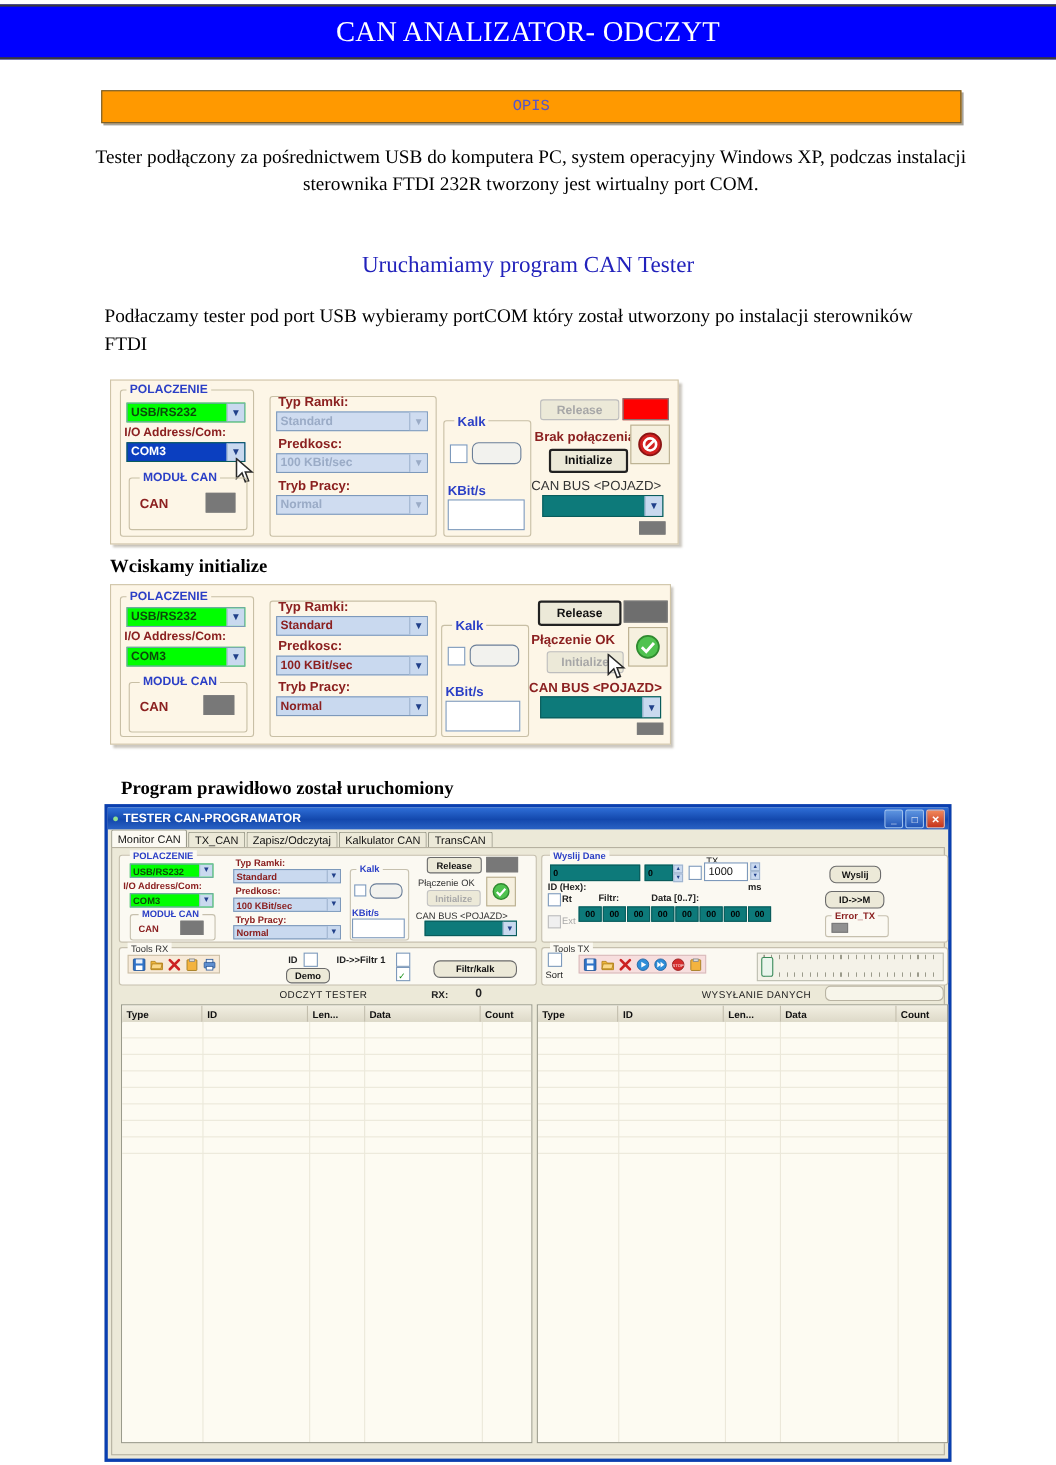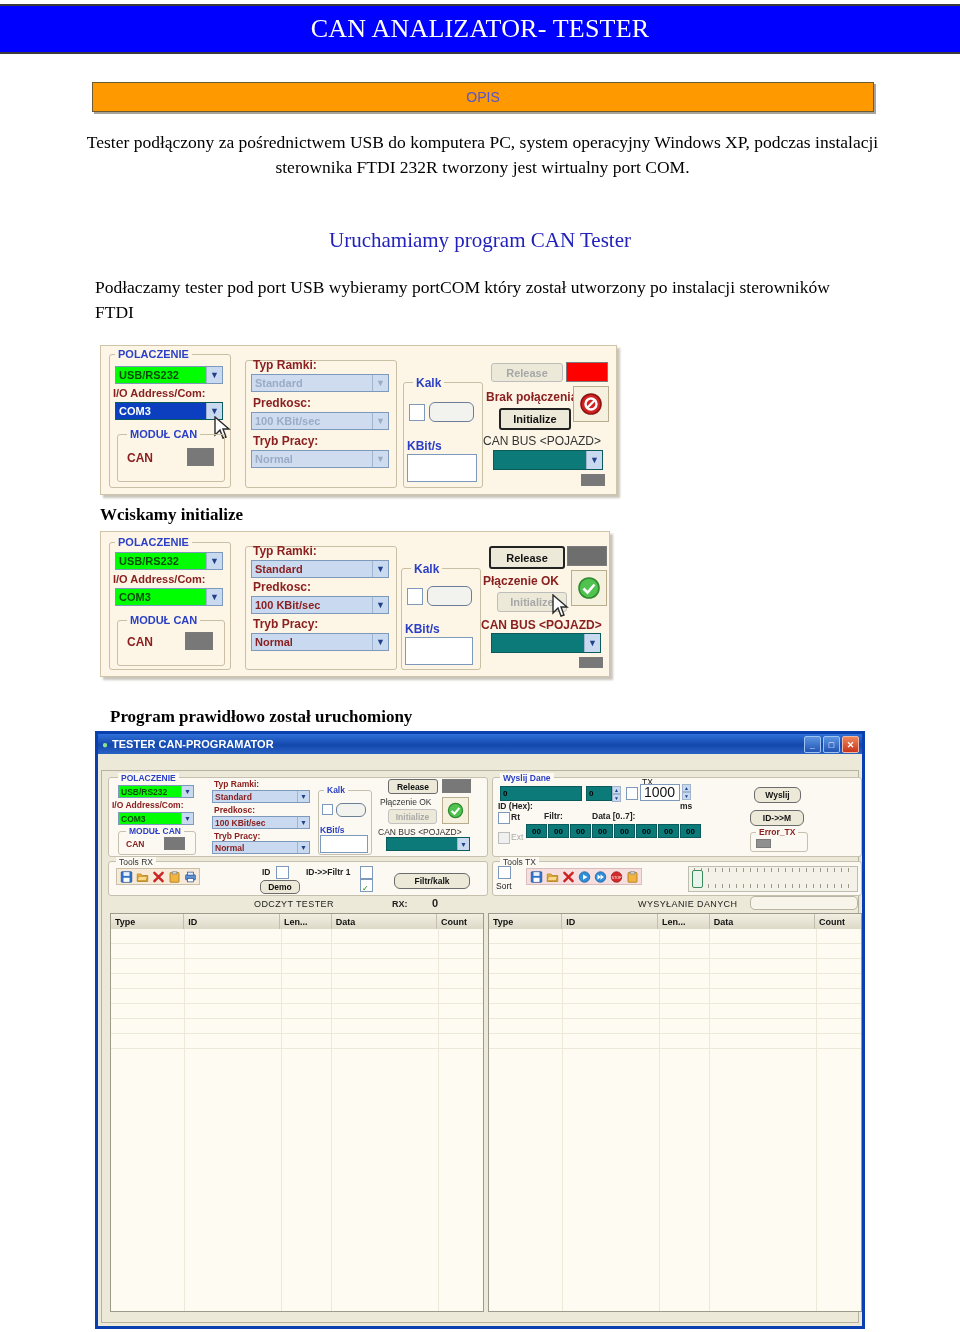--- a/index.html
+++ b/index.html
@@ -20,21 +20,21 @@
     font-family:"Liberation Serif", serif;white-space:nowrap;
   }
 
   
   .opis-bar{
     position:absolute;left:92px;top:82px;width:780px;height:28px;
     background:#ff9900;border:1px solid #6b5a32;
     box-shadow:2px 2px 0 rgba(60,50,30,.45);
     display:flex;align-items:center;justify-content:center;
   }
-  .opis-label{color:#5555cc;font-size:14px;font-family:Liberation Sans, sans-serif;}
+  .opis-label{color:#5555cc;font-size:14px;font-family:Liberation Mono, monospace;}
 
   
   .para{
     position:absolute;font-family:"Liberation Serif", serif;
     color:#000;font-size:17.5px;line-height:25px;text-align:center;
   }
   .para-intro{left:60px;top:130px;width:845px;}
   .head-blue{
     position:absolute;left:0;top:228px;width:960px;text-align:center;
     color:#2222bb;font-size:21px;font-family:"Liberation Serif", serif;
@@ -213,21 +213,21 @@
   .slider{position:absolute;border:1px solid #bdbdb0;background:#f4f2e8;}
   .sliderthumb{position:absolute;width:9px;height:16px;border:1px solid #3a8a5a;
                border-radius:2px;background:#e9f5ec;}
   .ticks{position:absolute;height:4px;background:
      repeating-linear-gradient(90deg,#9a9a8a 0 1px,transparent 1px 7px);}
 </style>
 </head>
 <body>
 
 <div class="banner">
-  <div class="banner-title">CAN ANALIZATOR- TESTER</div>
+  <div class="banner-title">CAN ANALIZATOR- ODCZYT</div>
 </div>
 
 <div class="opis-bar">
   <div class="opis-label">OPIS</div>
 </div>
 
 <div class="para para-intro">Tester podłączony za pośrednictwem USB do komputera PC, system operacyjny Windows XP, podczas instalacji sterownika FTDI 232R tworzony jest wirtualny port COM.</div>
 
 <div class="head-blue">Uruchamiamy program  CAN Tester</div>
 
@@ -383,20 +383,27 @@
   <div class="app-title">
     <span class="ic">●</span>
     <span>TESTER CAN-PROGRAMATOR</span>
     <span class="wbtns">
       <span class="wbtn">_</span>
       <span class="wbtn">□</span>
       <span class="wbtn close">✕</span>
     </span>
   </div>
 
+  <div class="tabs">
+    <div class="tab active">Monitor CAN</div>
+    <div class="tab">TX_CAN</div>
+    <div class="tab">Zapisz/Odczytaj</div>
+    <div class="tab">Kalkulator CAN</div>
+    <div class="tab">TransCAN</div>
+  </div>
 
   <div class="pane">
 
     <div class="mgrp" style="left:6px;top:6px;width:378px;height:78px;"></div>
 
     <div class="mcap ml-blue" style="left:16px;top:2px;">POLACZENIE</div>
     <div class="mcombo green" style="left:16px;top:14px;width:76px;height:13px;">
       <div class="t">USB/RS232</div>
       <div class="a">▼</div>
     </div>
@@ -459,21 +466,21 @@
       <span style="font-size:8px;color:#000;font-weight:bold;padding-left:2px;display:block;line-height:13px;font-family:'Liberation Sans',sans-serif;">0</span>
     </div>
     <div class="spin" style="left:510px;top:15px;">
         <div>▲</div>
         <div>▼</div>
       </div>
 
     <div class="ml ml-dk" style="left:540px;top:6px;color:#111;">TX</div>
     <div class="mchk" style="left:524px;top:16px;width:10px;height:11px;"></div>
     <div class="mwhite" style="left:538px;top:13px;width:38px;height:15px;">
-      <span style="font-size:14px;color:#111;padding-left:3px;display:block;line-height:15px;font-family:'Liberation Sans',sans-serif;">1000</span>
+      <span style="font-size:10px;color:#111;padding-left:3px;display:block;line-height:15px;font-family:'Liberation Sans',sans-serif;">1000</span>
     </div>
     <div class="spin" style="left:580px;top:13px;">
         <div>▲</div>
         <div>▼</div>
       </div>
     <div class="ml ml-dk" style="left:578px;top:30px;font-weight:bold;">ms</div>
 
     <div class="ml ml-dk" style="left:396px;top:30px;font-weight:bold;">ID (Hex):</div>
     <div class="mchk" style="left:396px;top:41px;width:10px;height:10px;"></div>
     <div class="ml ml-dk" style="left:409px;top:41px;font-weight:bold;">Rt</div>

